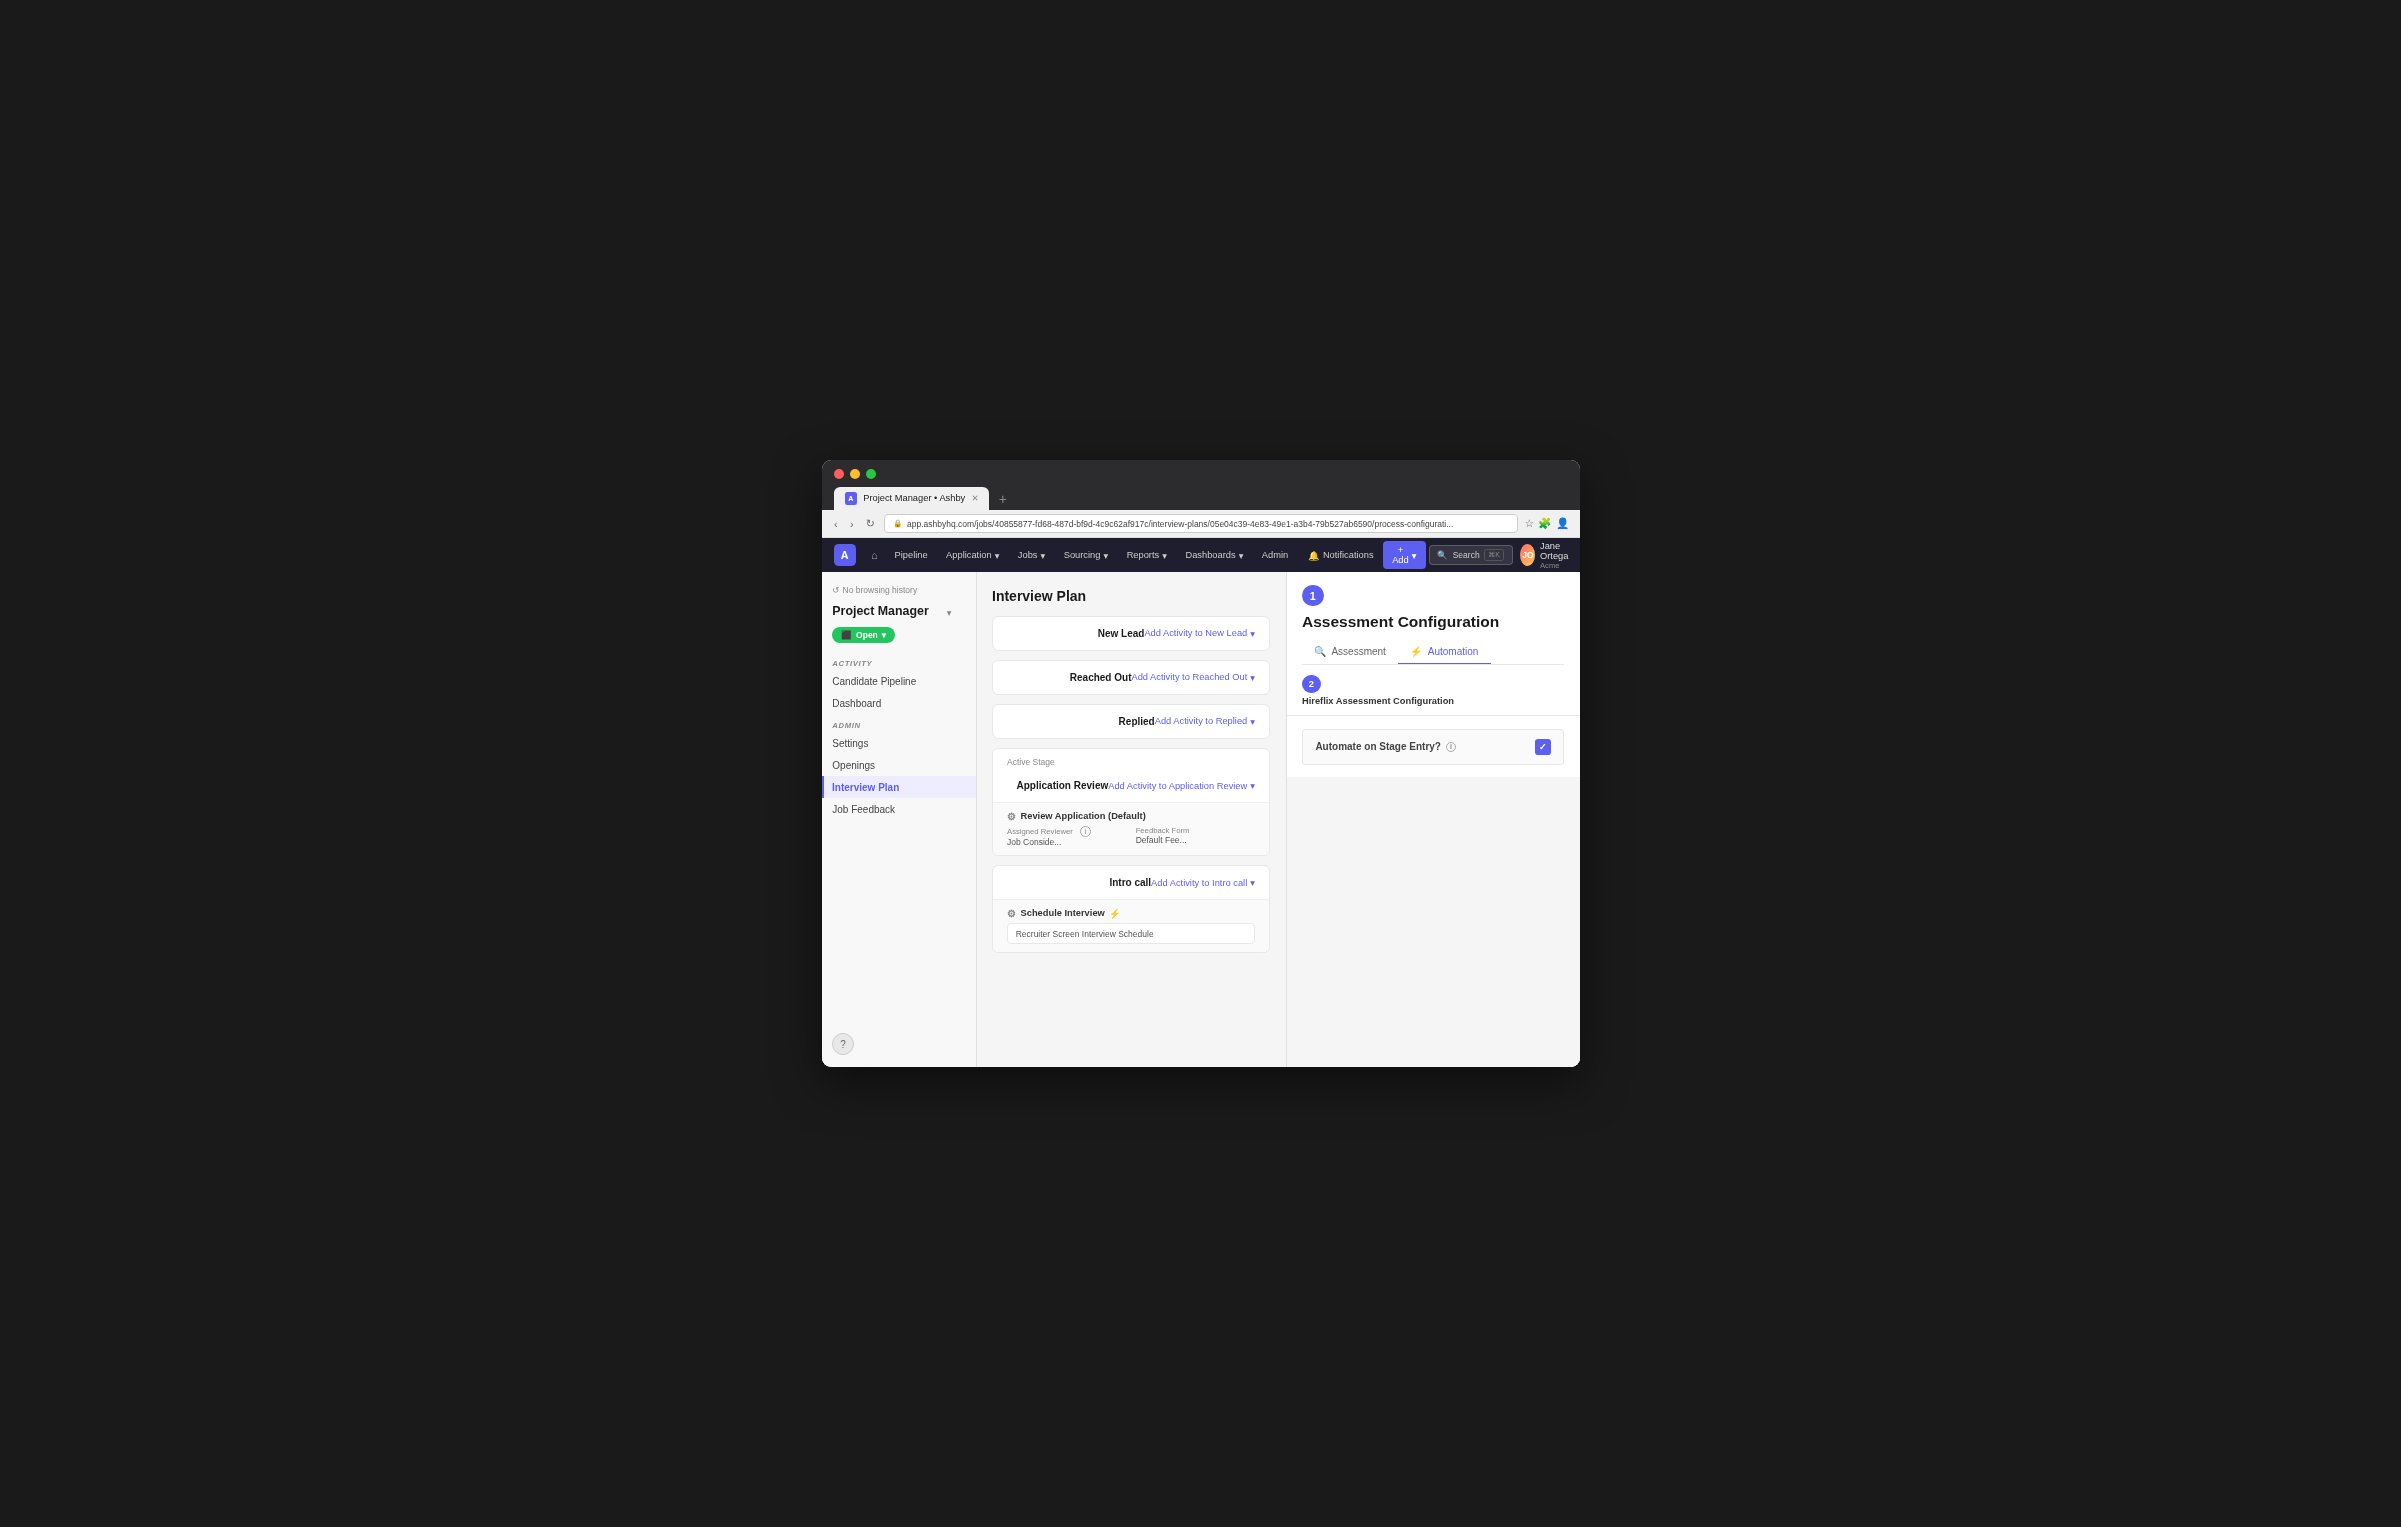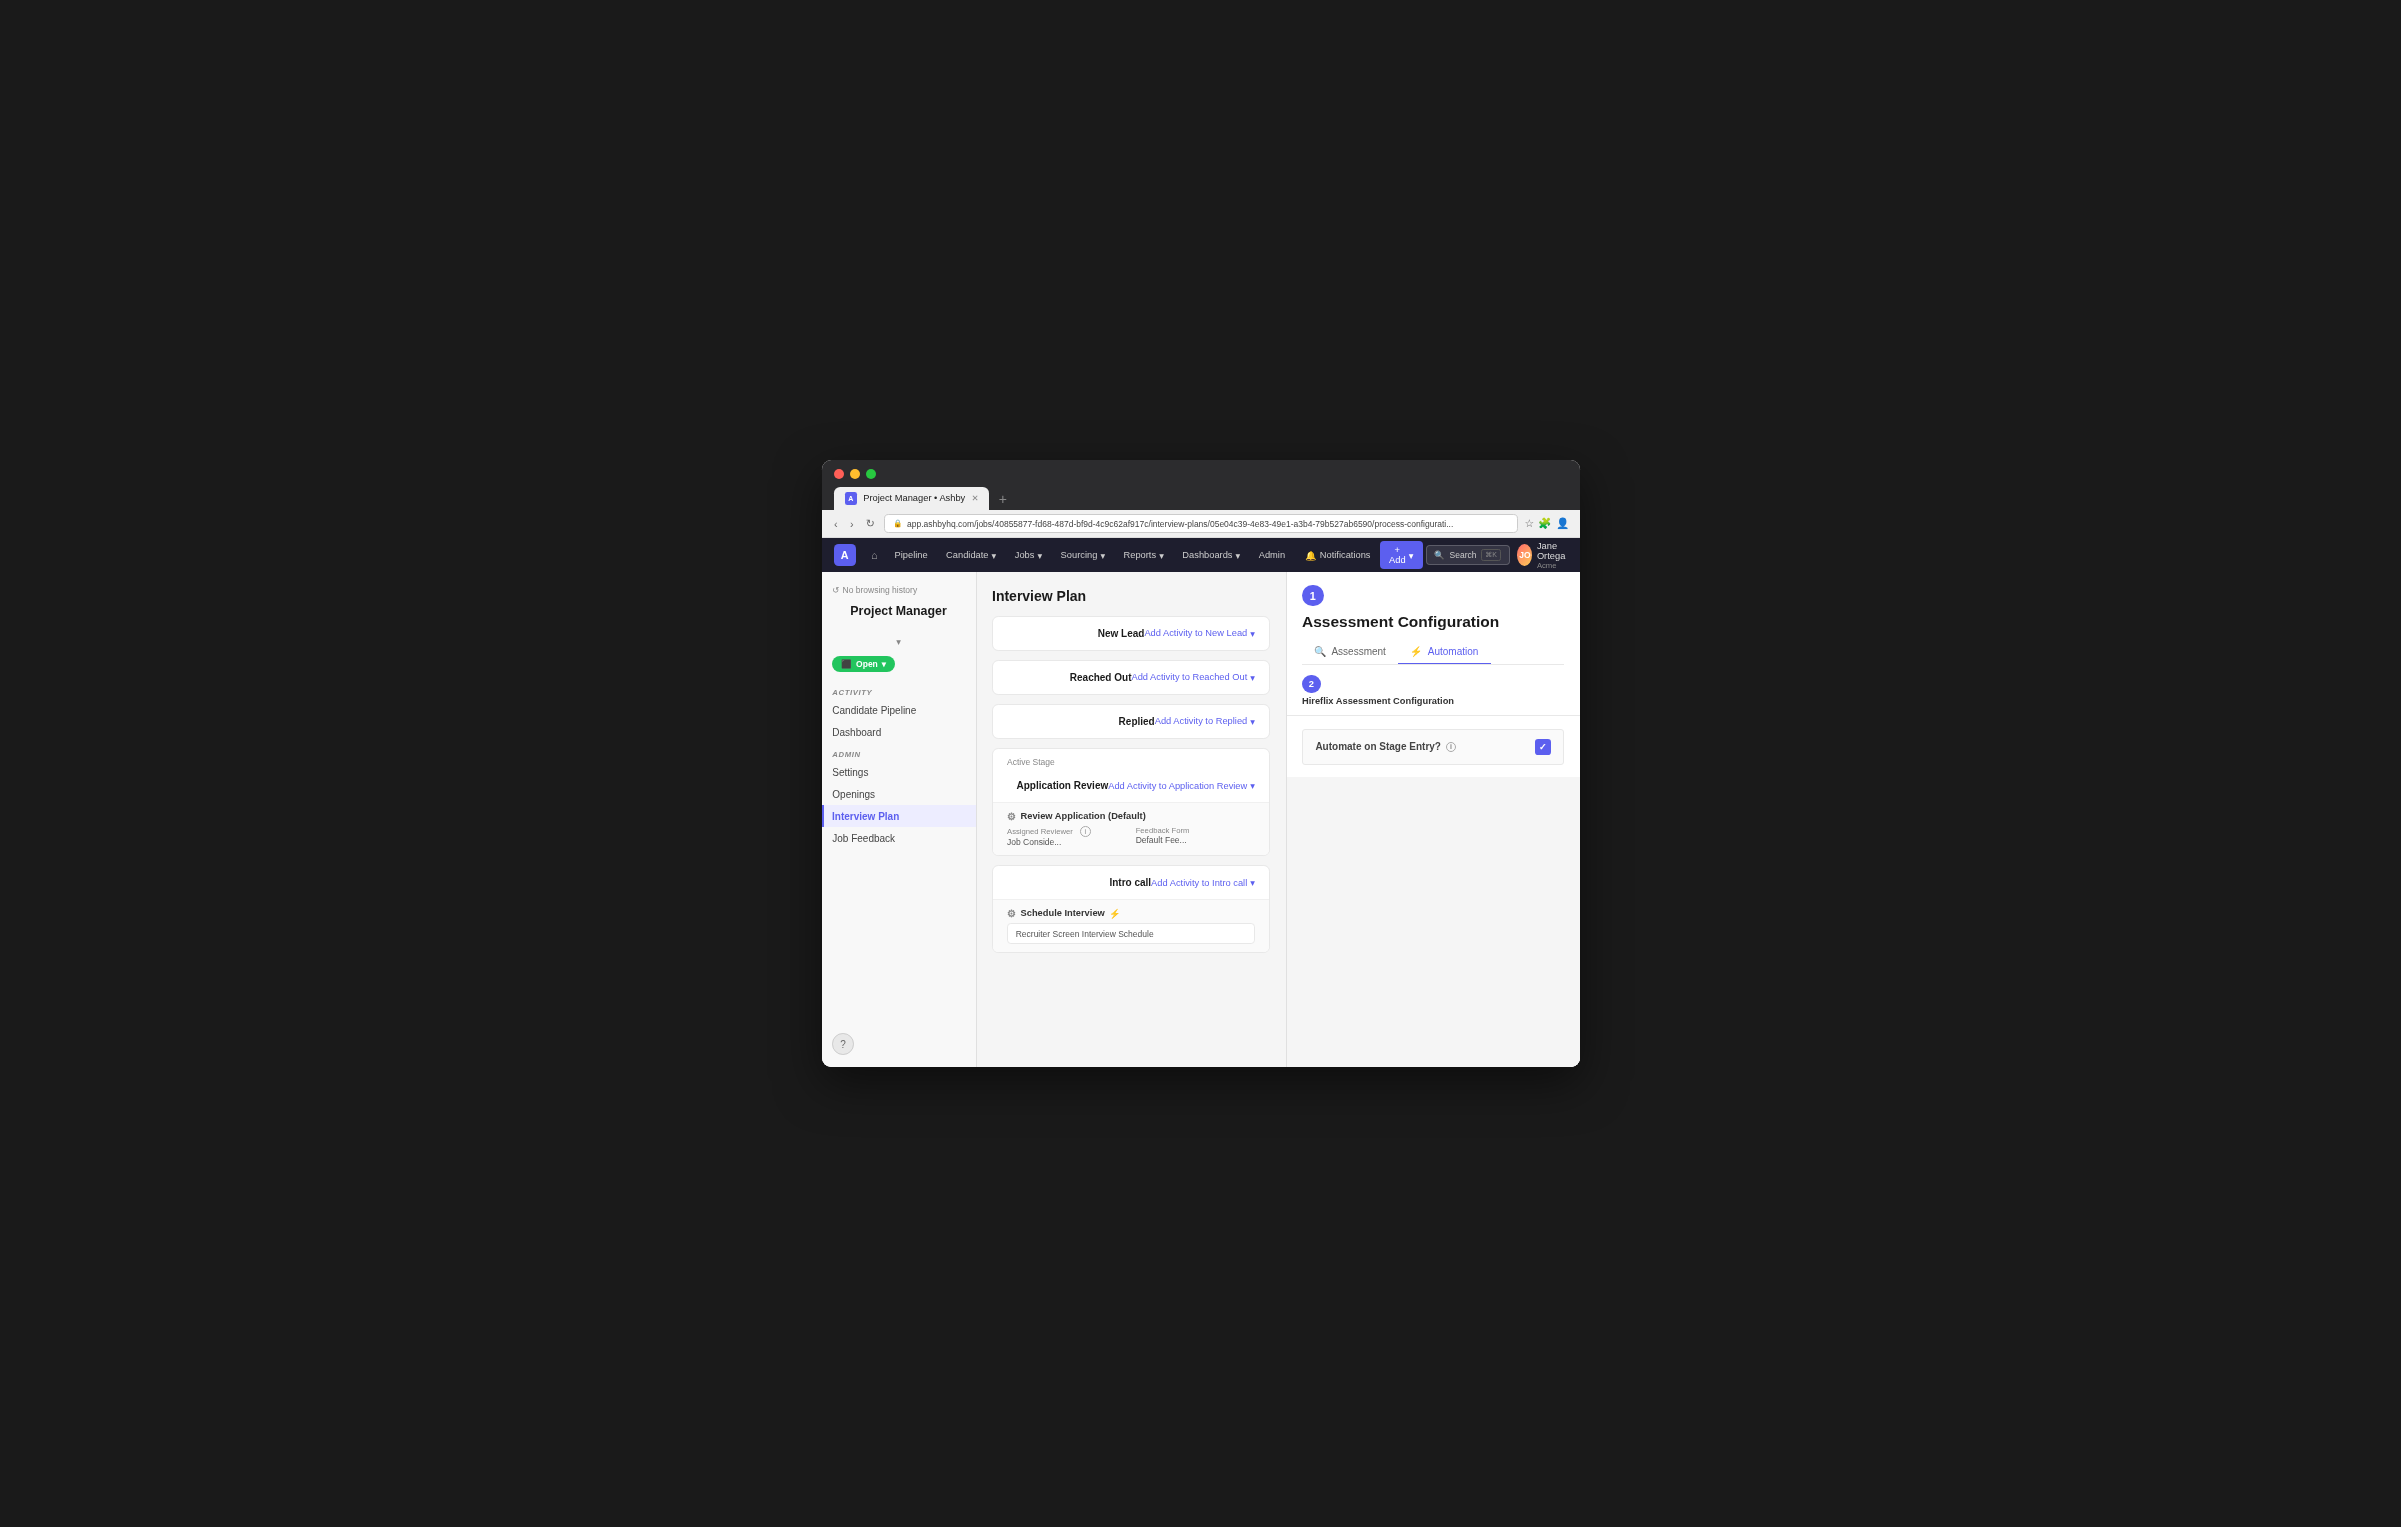--- a/index.html
+++ b/index.html
@@ -255,23 +255,22 @@
       font-size: 8.5px;
       color: #888;
       display: flex;
       align-items: center;
       gap: 3.1px;
     }
 
     .job-title-row {
       padding: 3.1px 10.8px 6.2px;
       display: flex;
-      align-items: center;
+      align-items: flex-end;
       gap: 18px;
-      flex-direction: column;
     }
 
     .job-title {
       font-size: 12.4px;
       font-weight: 700;
       color: #1a1a1a;
     }
 
     .sidebar-section-label {
       font-size: 7.7px;
@@ -604,21 +603,21 @@
     </div>
   </div>
 
   <div class="app-navbar">
     <div class="app-logo">A</div>
     <span class="nav-home-btn">⌂</span>
     <div class="nav-menu-item">
       <span>Pipeline</span>
     </div>
     <div class="nav-menu-item">
-      <span>Candidate</span>
+      <span>Application</span>
       <span>▾</span>
     </div>
     <div class="nav-menu-item">
       <span>Jobs</span>
       <span>▾</span>
     </div>
     <div class="nav-menu-item">
       <span>Sourcing</span>
       <span>▾</span>
     </div>

